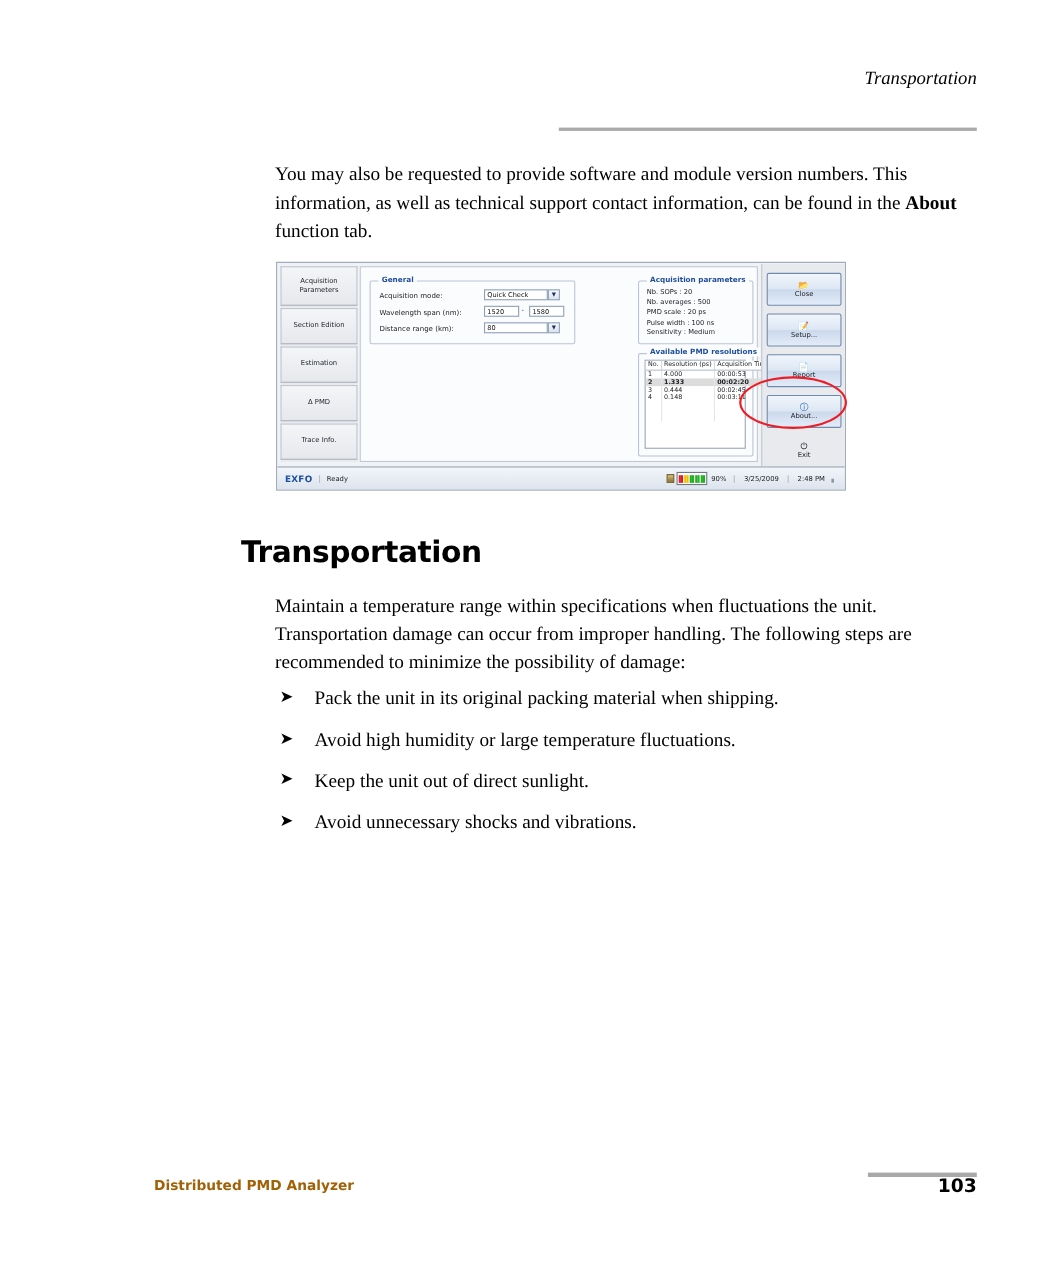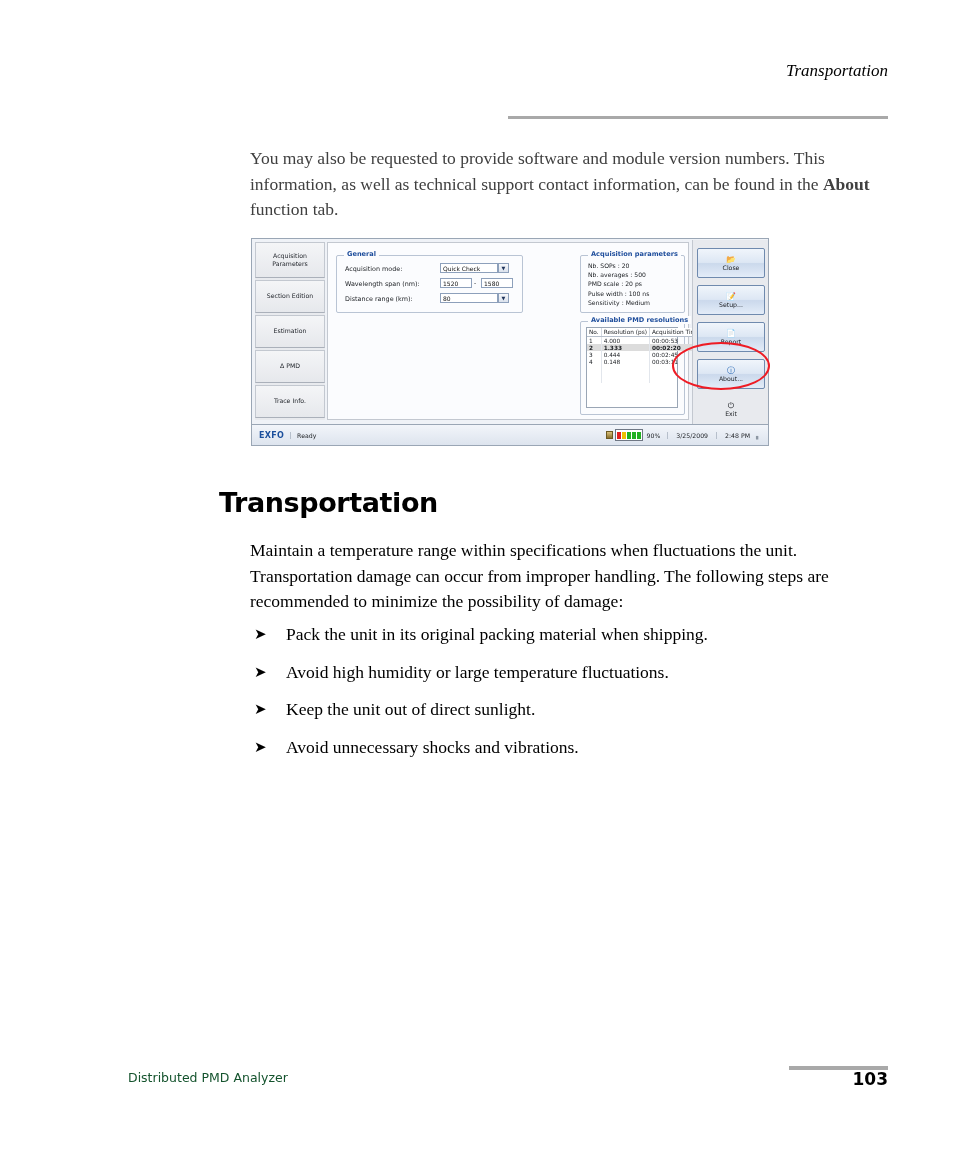--- a/index.html
+++ b/index.html
@@ -48,21 +48,21 @@
   }
 
   
   .intro-para {
     position: absolute;
     left: 250px;
     top: 146px;
     width: 632px;
     font-size: 17.5px;
     line-height: 25.5px;
-    color: #404040;
+    color: #000000;
   }
   .intro-para b { font-weight: bold; }
 
   
   .figure {
     position: absolute;
     left: 251px;
     top: 238px;
     width: 518px;
     height: 208px;
@@ -403,25 +403,26 @@
     left: 4px;
     top: 0px;
     font-size: 15px;
     color: #000;
     line-height: 25px;
   }
 
   
   .footer-label {
     position: absolute;
-    left: 128px;
+    left: 140px;
     top: 1070px;
     font-family: "DejaVu Sans", sans-serif;
     font-size: 12.5px;
-    color: #14532d;
+    color: #a16207;
+    font-weight: bold;
   }
   .footer-rule {
     position: absolute;
     left: 789px;
     top: 1066px;
     width: 99px;
     height: 4px;
     background: #a9a9a9;
   }
   .footer-page {

